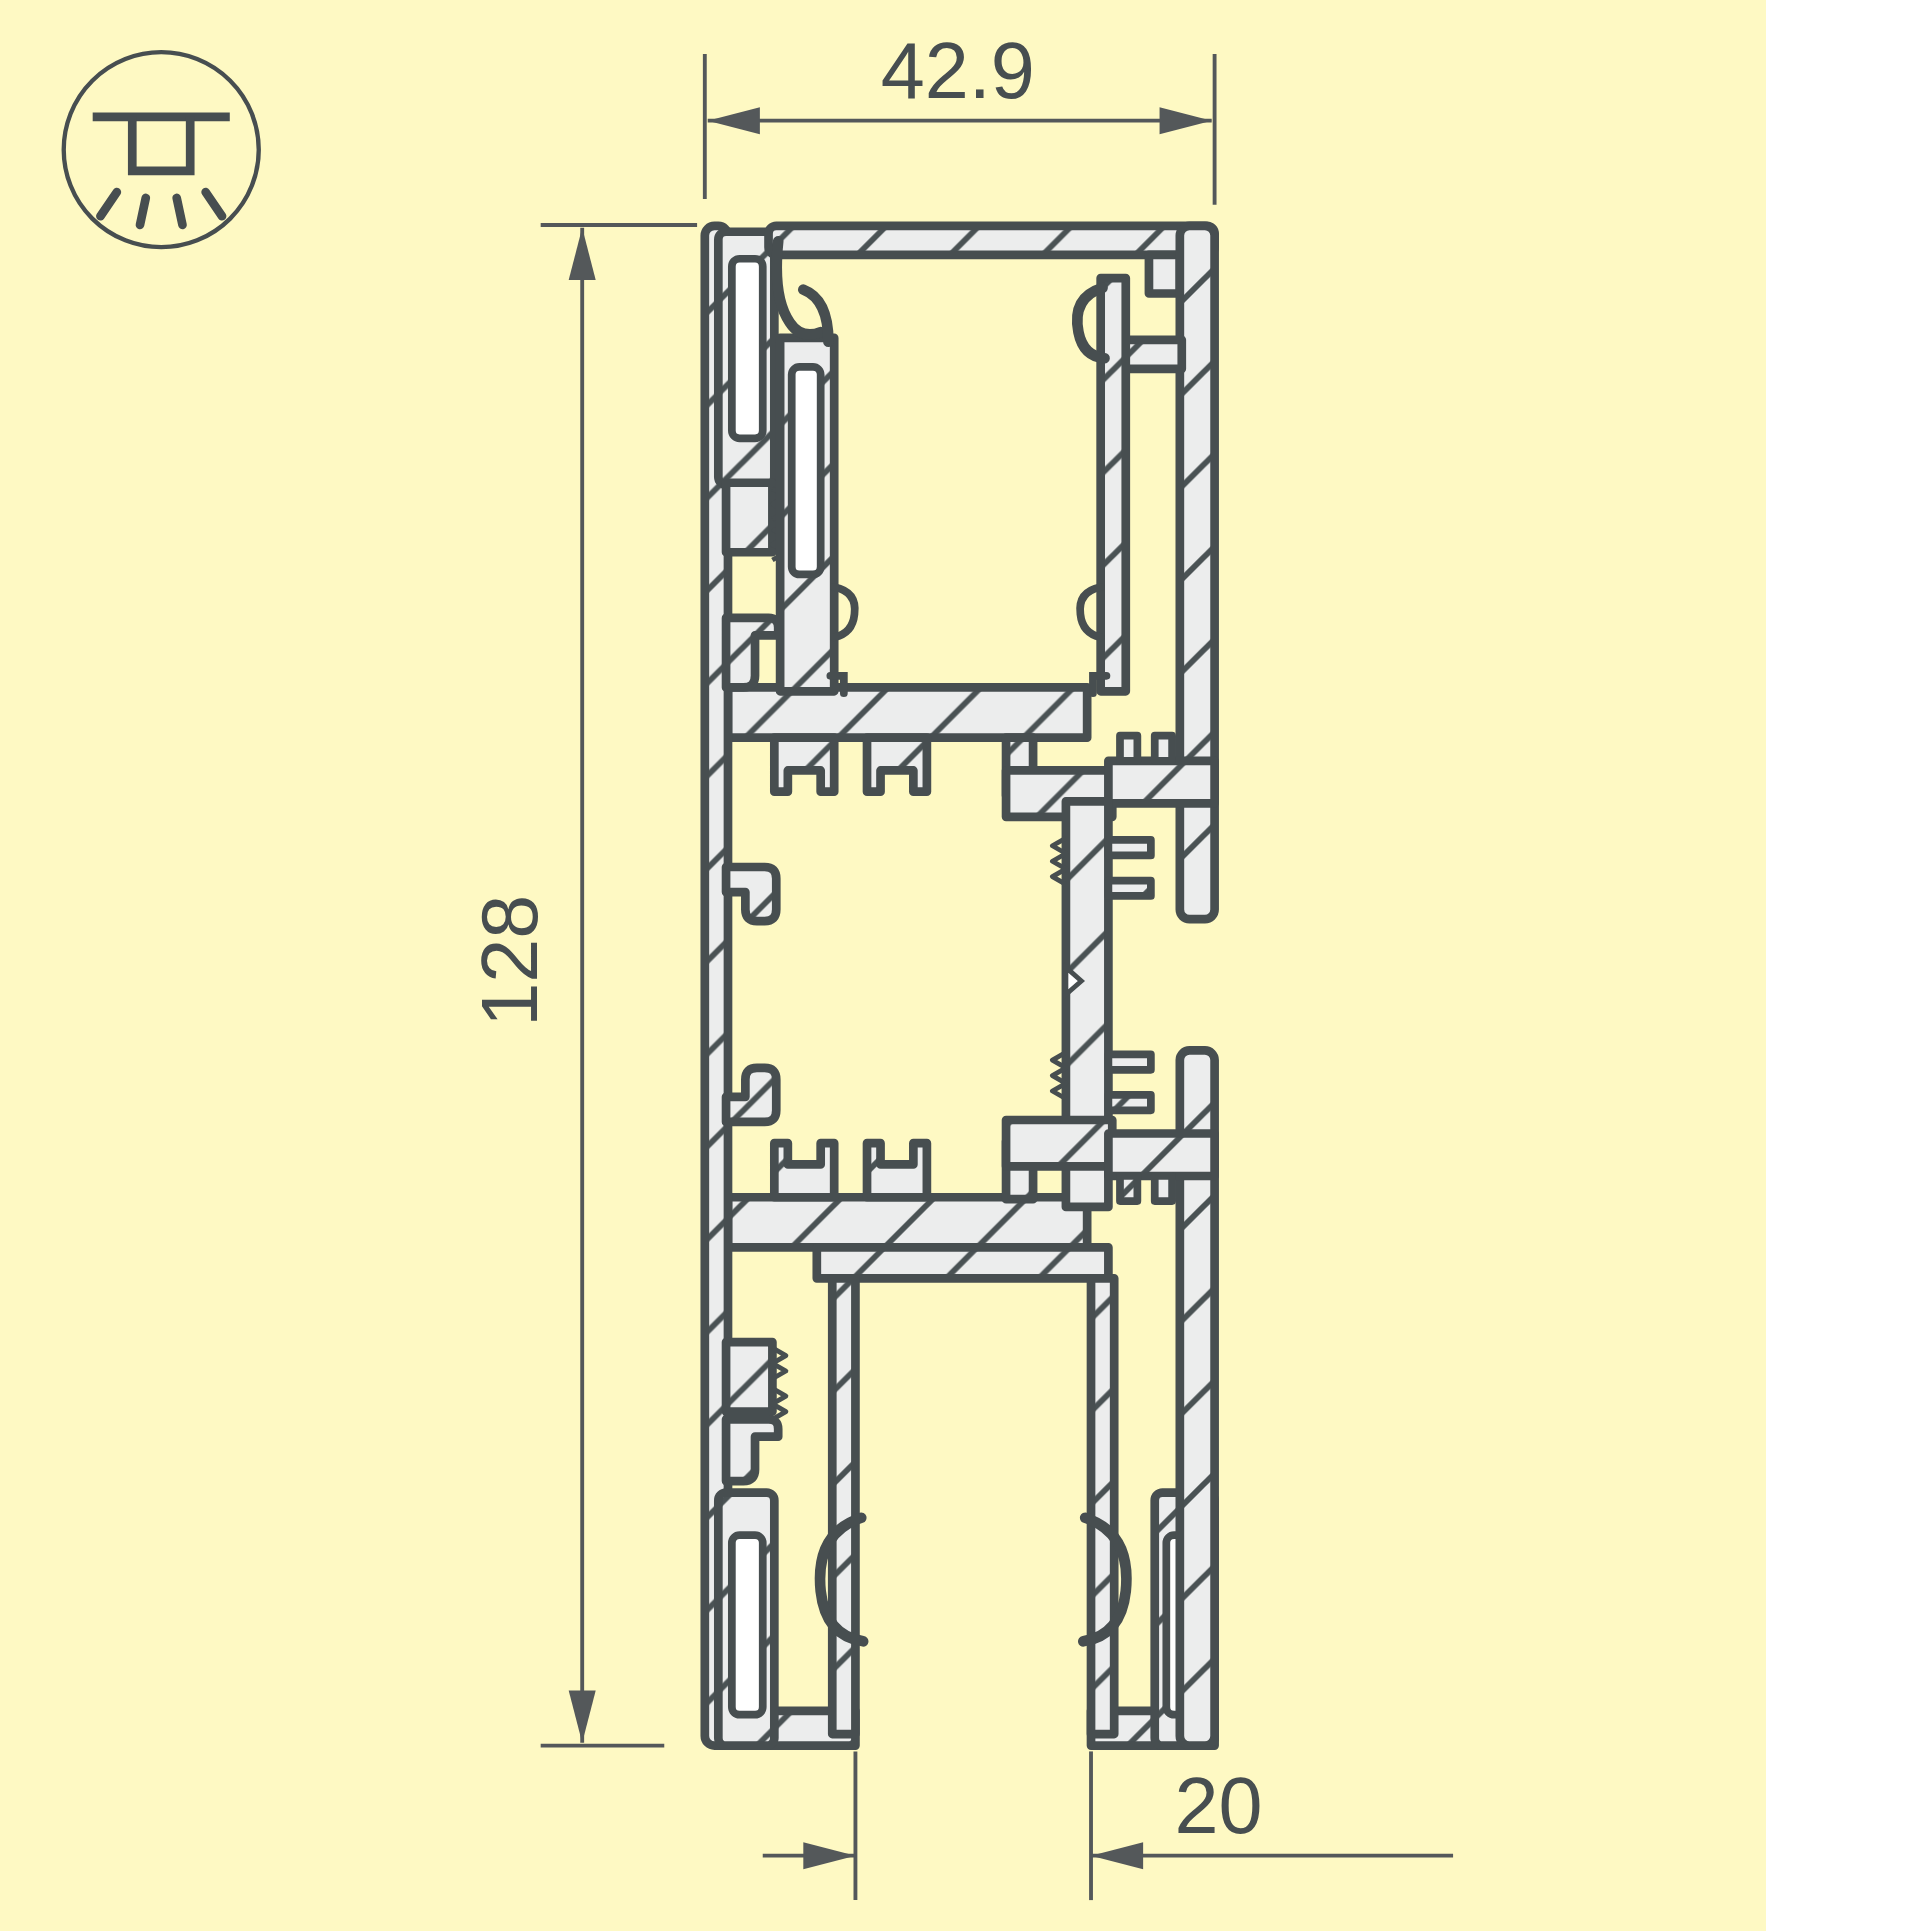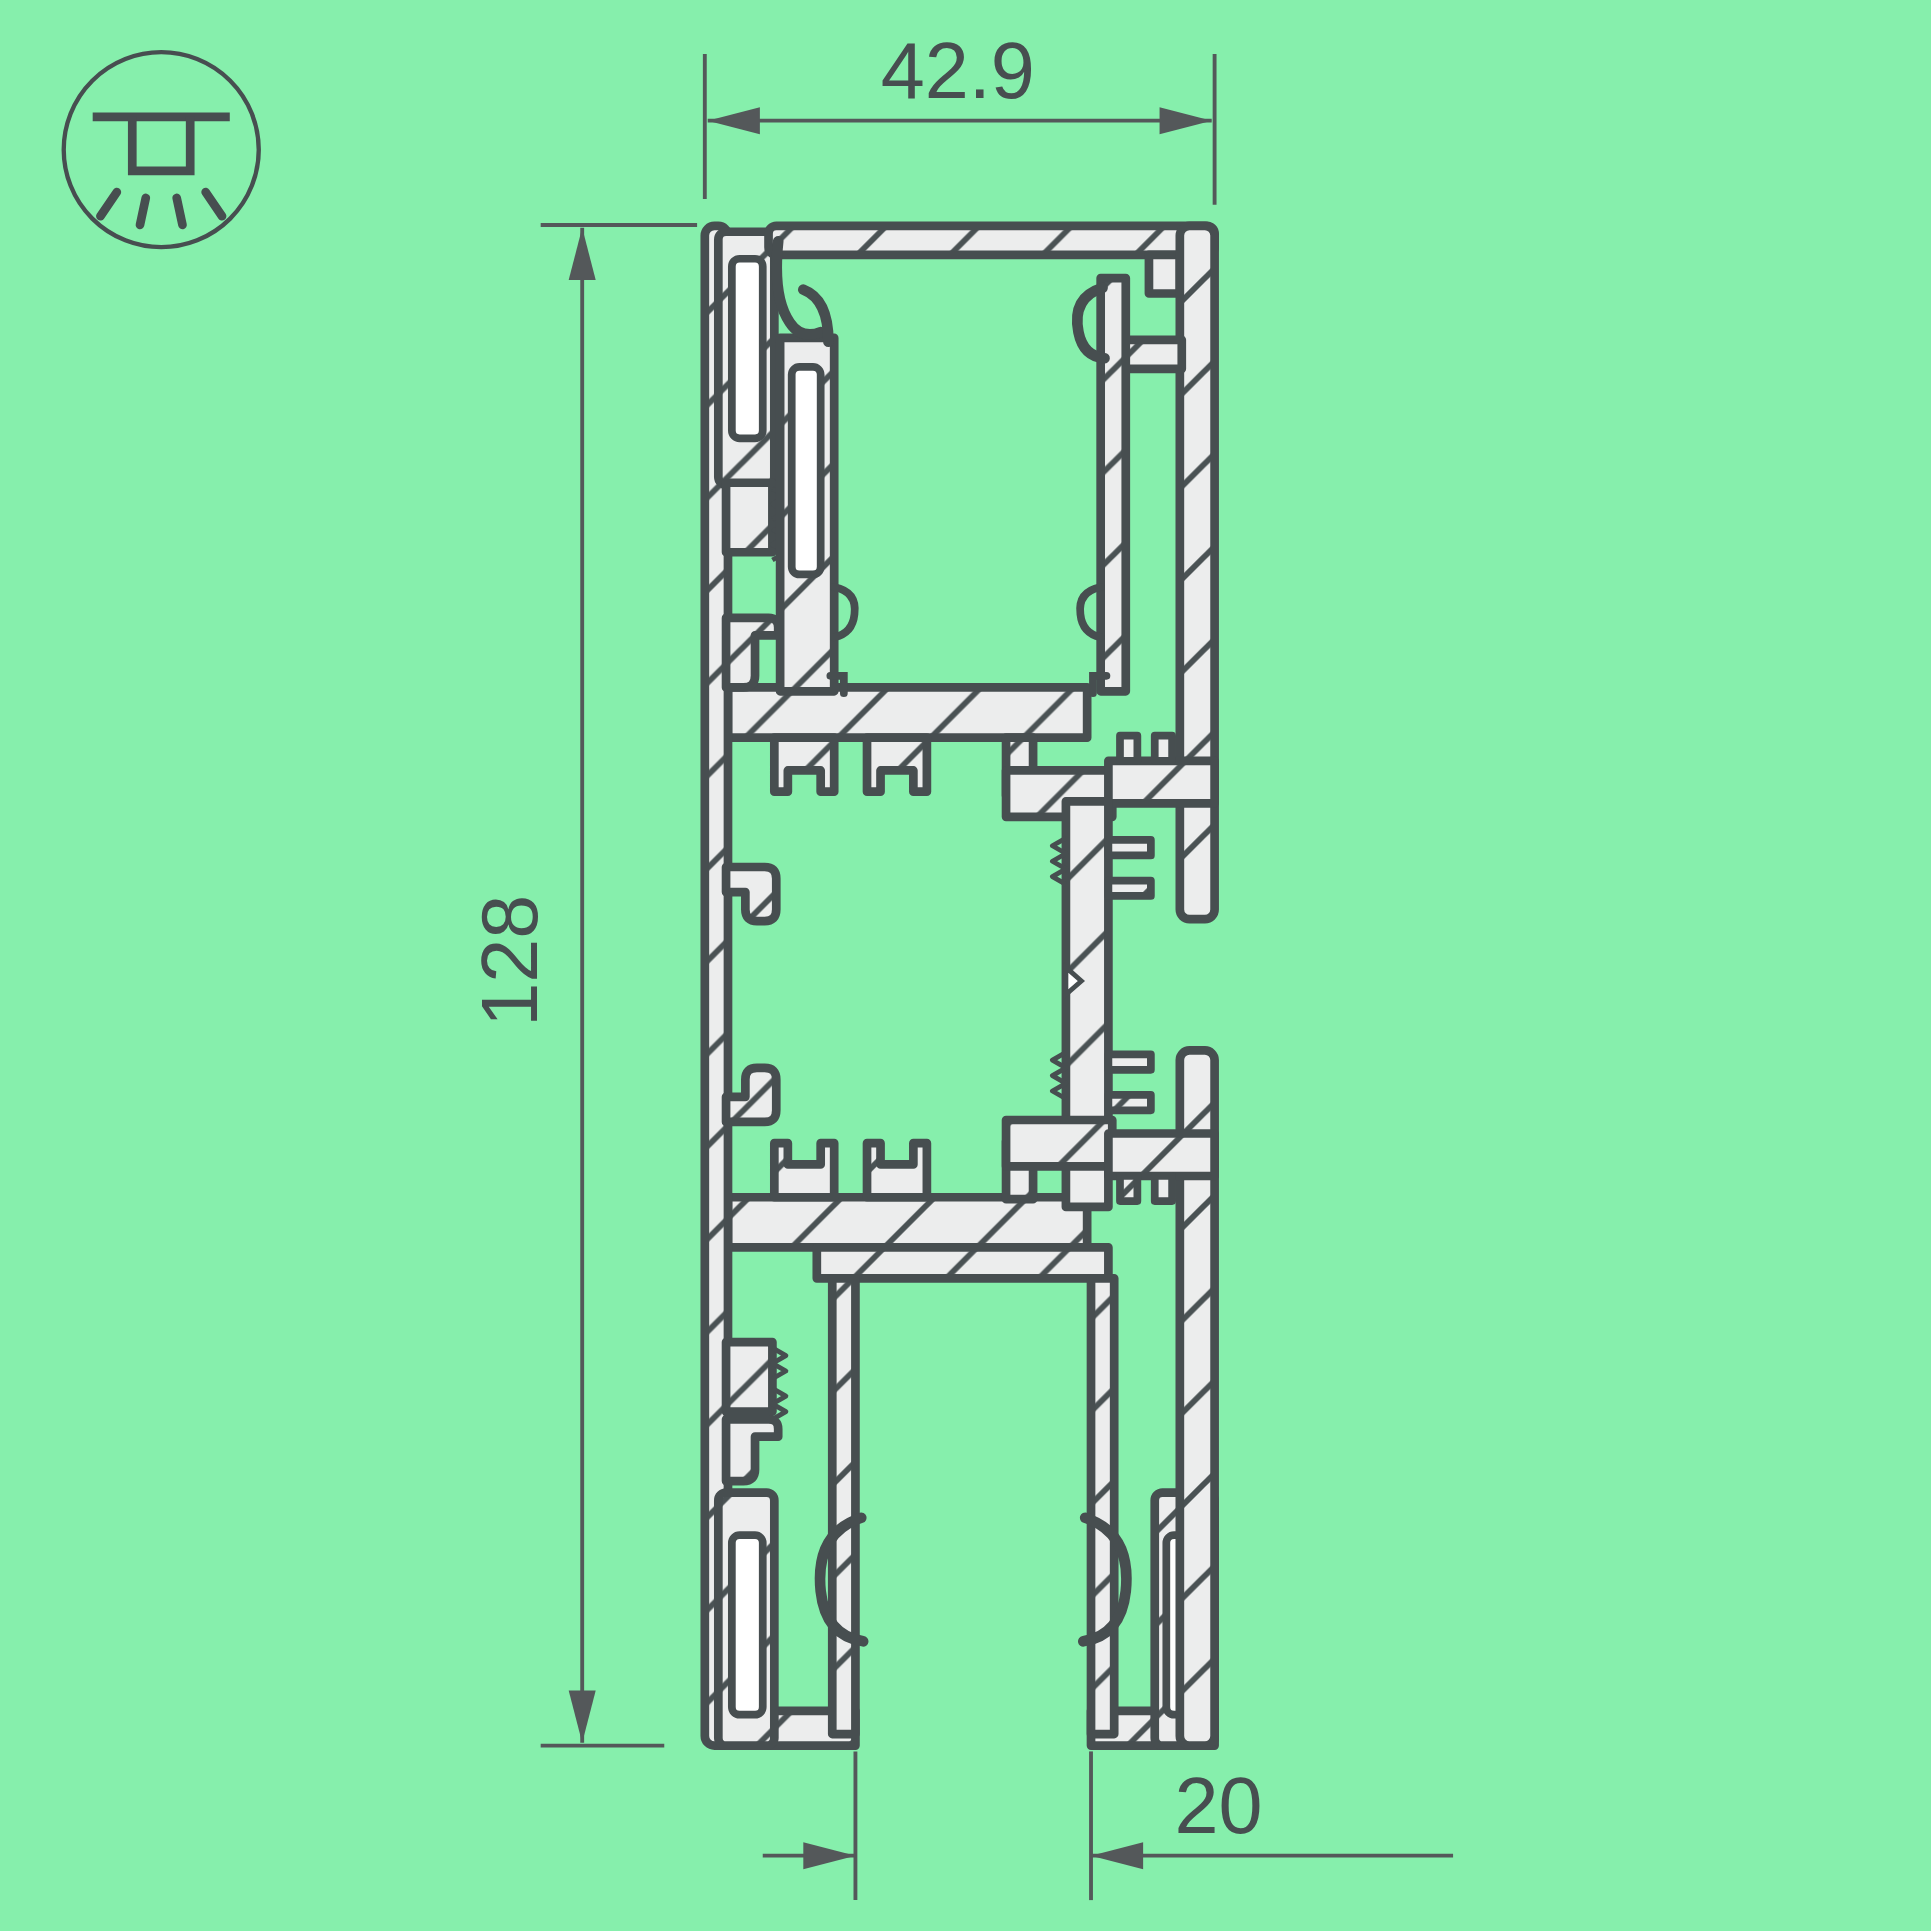--- a/index.html
+++ b/index.html
@@ -1,16 +1,16 @@
 <!DOCTYPE html>
 <html><head>
 <meta charset="utf-8">
 <style>
   html,body{margin:0;padding:0;background:#ffffff;}
-  .page{position:relative;width:1931px;height:1931px;background:#86efac;overflow:hidden;
+  .page{position:relative;width:1766px;height:1931px;background:#fef9c3;overflow:hidden;
         font-family:"Liberation Sans", sans-serif;}
   svg{position:absolute;left:0;top:0;}
   
   .w   {fill:url(#hatch);stroke:#474E50;stroke-width:9;stroke-linejoin:round;}
   .wt  {fill:url(#hatch);stroke:#474E50;stroke-width:8;stroke-linejoin:round;}
   .slot{fill:#ffffff;stroke:#474E50;stroke-width:8;stroke-linejoin:round;}
   .hk  {fill:none;stroke:#474E50;stroke-width:11;stroke-linecap:round;}
   .hks {fill:none;stroke:#474E50;stroke-width:8;stroke-linecap:round;}
   .zig {fill:none;stroke:#474E50;stroke-width:5;stroke-linejoin:round;}
   .dim {stroke:#54585A;stroke-width:4;fill:none;}

